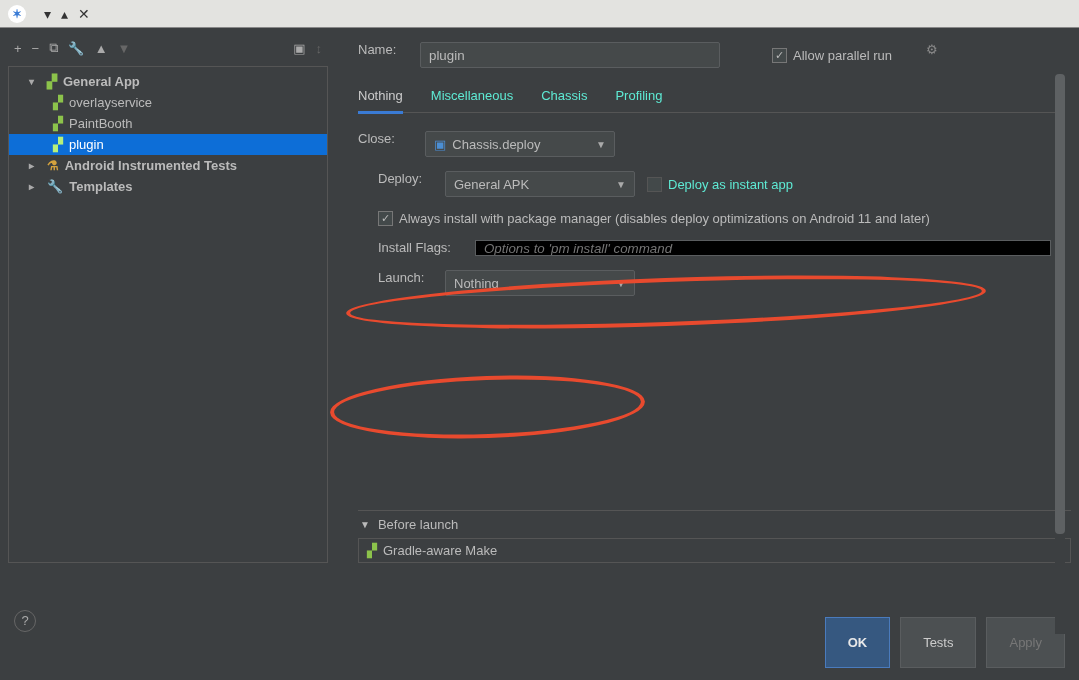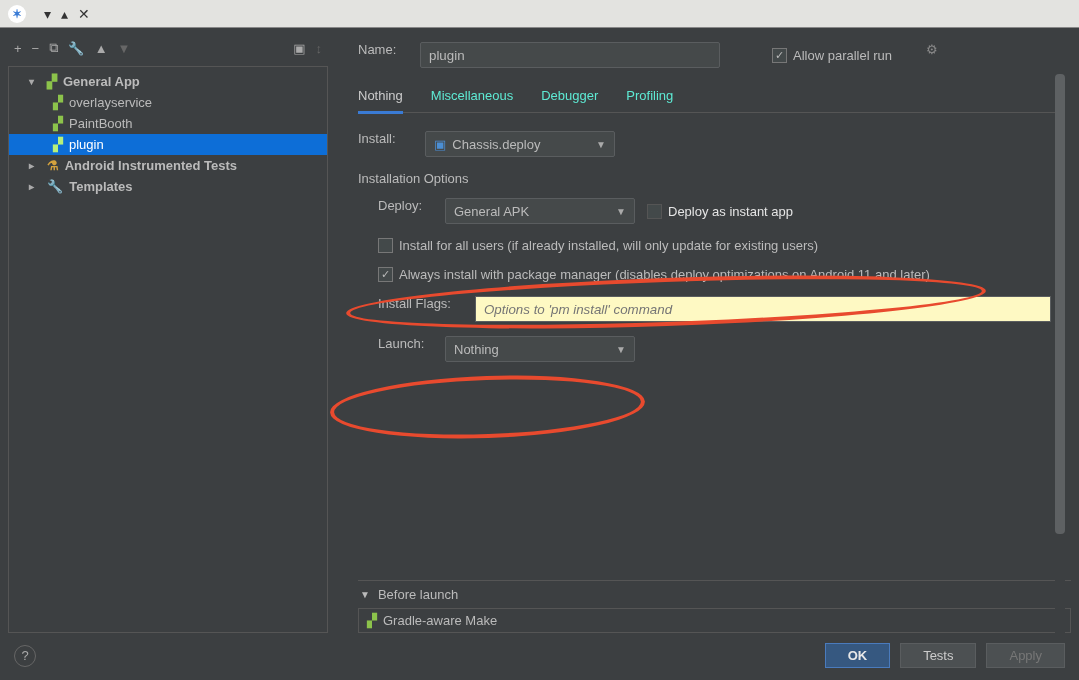--- a/index.html
+++ b/index.html
@@ -121,25 +121,25 @@
     gap: 28px;
     border-bottom: 1px solid #555;
     margin-bottom: 18px;
     margin-top: 14px;
   }
   .tab { padding: 6px 0 8px 0; color: #5eead4; cursor: pointer; }
   .tab.active { color: #ccc; border-bottom: 3px solid #3a7bd5; margin-bottom: -2px; }
   .section-label { color: #bbb; margin: 10px 0 12px 0; }
   .indent { padding-left: 20px; }
   .placeholder-input {
-    background: #fef9c3;
+    background: #000000;
     border: 1px solid #5a5d5f;
     color: #777;
     padding: 4px 8px;
-    height: 26px;
+    height: 16px;
     width: 576px;
     font-style: italic;
   }
   .before-launch {
     position: absolute;
     bottom: 0; left: 30px; right: 0;
   }
   .before-launch .hdr {
     display: flex; align-items: center; gap: 8px;
     padding: 6px 2px;
@@ -174,26 +174,27 @@
   }
   .footer .help {
     width: 22px; height: 22px;
     border-radius: 50%;
     border: 1px solid #666;
     display: flex; align-items: center; justify-content: center;
     color: #aaa; cursor: pointer;
   }
   .footer .spacer { flex: 1; }
   .btn {
-    padding: 4px 22px;
+    padding: 17px 22px;
     border: 1px solid #5a5d5f;
     background: #4c5052;
     color: #ccc;
     margin-left: 10px;
     cursor: pointer;
+    margin-top: 44px;
   }
   .btn.primary { background: #365880; border-color: #4a7bbd; color: #e8e8e8; font-weight: bold; }
   .btn.disabled { color: #777; }
   .ellipse {
     position: absolute;
     border: 4px solid #e84a2e;
     border-radius: 50%;
     transform: rotate(-2deg);
     pointer-events: none;
   }
@@ -272,52 +273,45 @@
           <span class="box">✓</span>
           <span>Allow parallel run</span>
         </label>
         <span style="width:10px"></span>
         <span class="gear-icon">⚙</span>
       </div>
 
       <div class="tabs">
         <span class="tab active">Nothing</span>
         <span class="tab">Miscellaneous</span>
-        <span class="tab">Debugger</span>
+        <span class="tab">Chassis</span>
         <span class="tab">Profiling</span>
       </div>
 
       <div class="row">
-        <span class="lbl" style="width:55px">Install:</span>
+        <span class="lbl" style="width:55px">Close:</span>
         <span class="select">
           <span style="display:flex;gap:6px;align-items:center">
             <span style="color:#4b8ed3">▣</span>
             <span>Chassis.deploy</span>
           </span>
           <span class="arrow">▼</span>
         </span>
       </div>
 
-      <div class="section-label">Installation Options</div>
       <div class="indent">
         <div class="row">
           <span class="lbl" style="width:55px">Deploy:</span>
           <span class="select">
             <span>General APK</span>
             <span class="arrow">▼</span>
           </span>
-          <label class="chk" style="color:#e5e5e5">
+          <label class="chk" style="color:#5eead4">
             <span class="box" style="border-color:#555"></span>
             <span>Deploy as instant app</span>
-          </label>
-        </div>
-        <div class="row">
-          <label class="chk">
-            <span class="box"></span>
-            <span>Install for all users (if already installed, will only update for existing users)</span>
           </label>
         </div>
         <div class="row">
           <label class="chk">
             <span class="box">✓</span>
             <span>Always install with package manager (disables deploy optimizations on Android 11 and later)</span>
           </label>
         </div>
         <div class="row">
           <span class="lbl" style="width:85px">Install Flags:</span>

